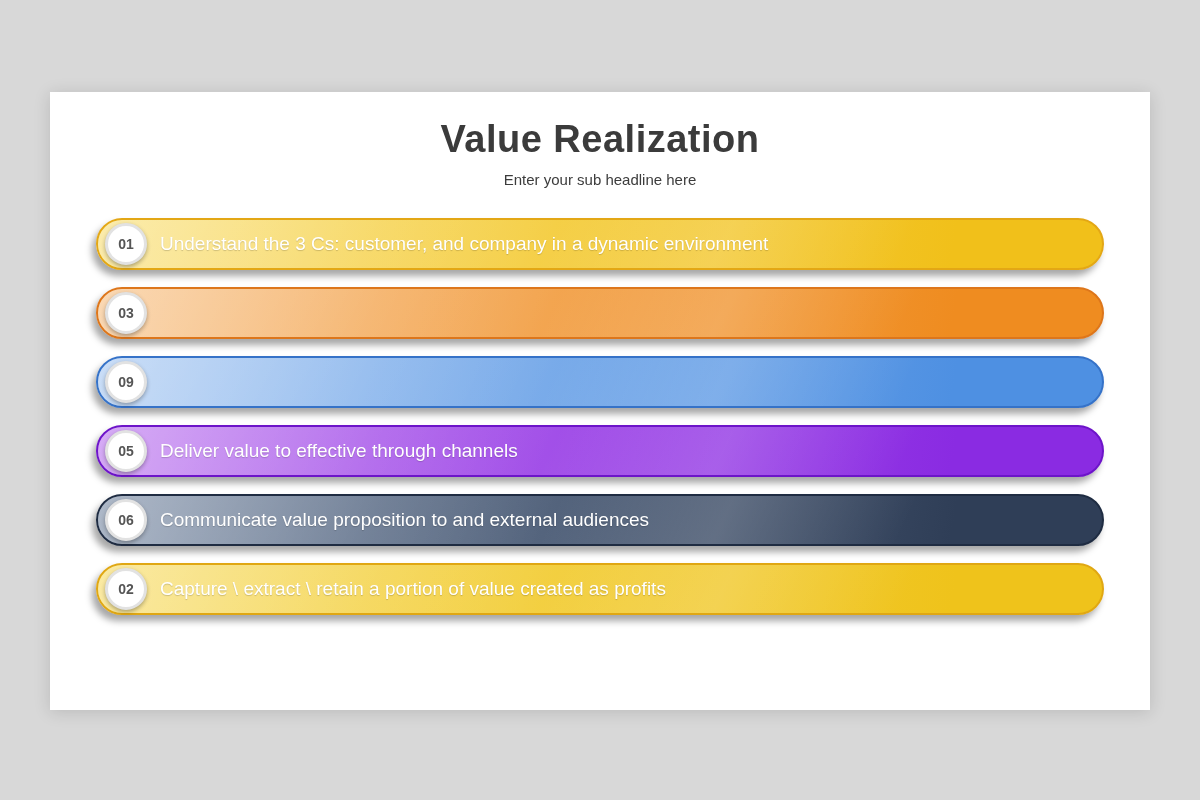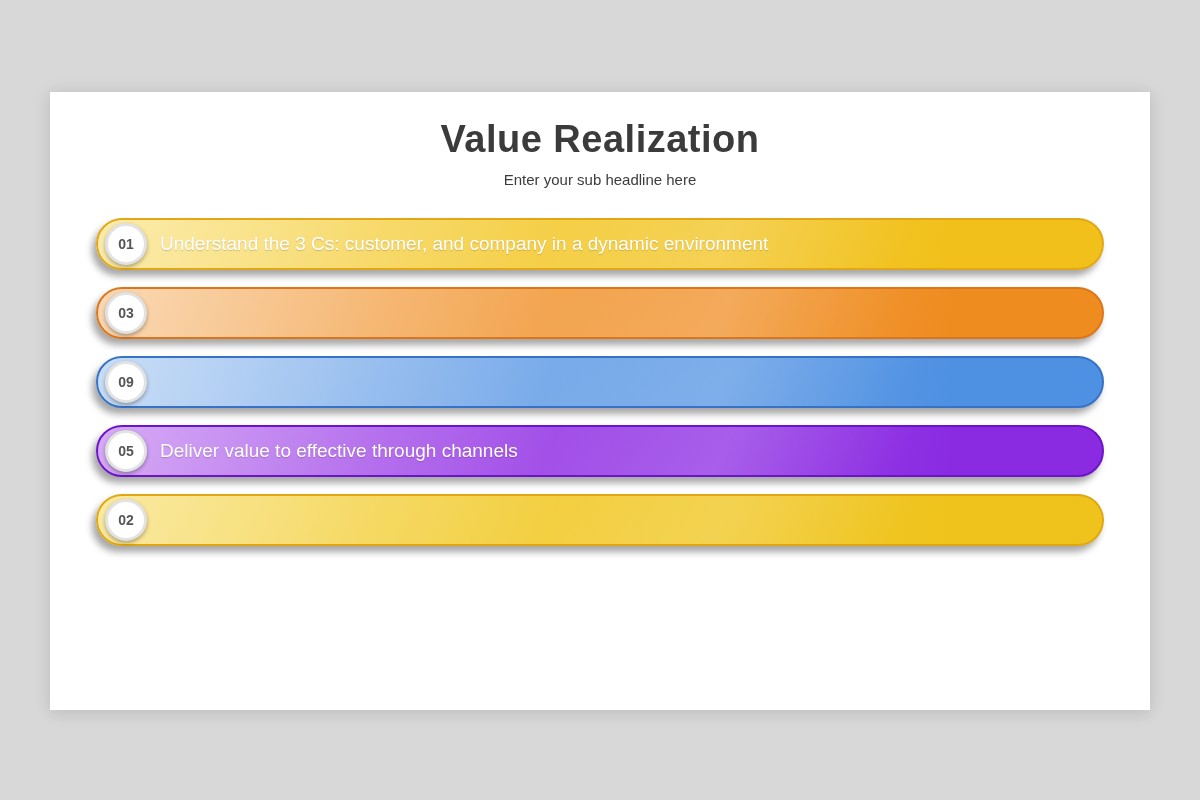--- a/index.html
+++ b/index.html
@@ -106,21 +106,28 @@
       </div>
     </div>
 
     <div class="bar" style="--g1: #bd79ef; --g2: #8a2be2; --bd: #6d14c9;">
       <div class="num">
         <span>05</span>
       </div>
       <div class="txt">Deliver value to effective through channels</div>
     </div>
 
+    <div class="bar" style="--g1: #7d8ea7; --g2: #2f3e57; --bd: #1f2c42;">
+      <div class="num">
+        <span>06</span>
+      </div>
+      <div class="txt">Communicate value proposition to and external audiences</div>
+    </div>
 
     <div class="bar" style="--g1: #f7dd6b; --g2: #efc31b; --bd: #e0a713;">
       <div class="num">
         <span>02</span>
       </div>
+      <div class="txt">Capture \ extract \ retain a portion of value created as profits</div>
     </div>
 
   </div>
 </div>
 
 </body></html>

